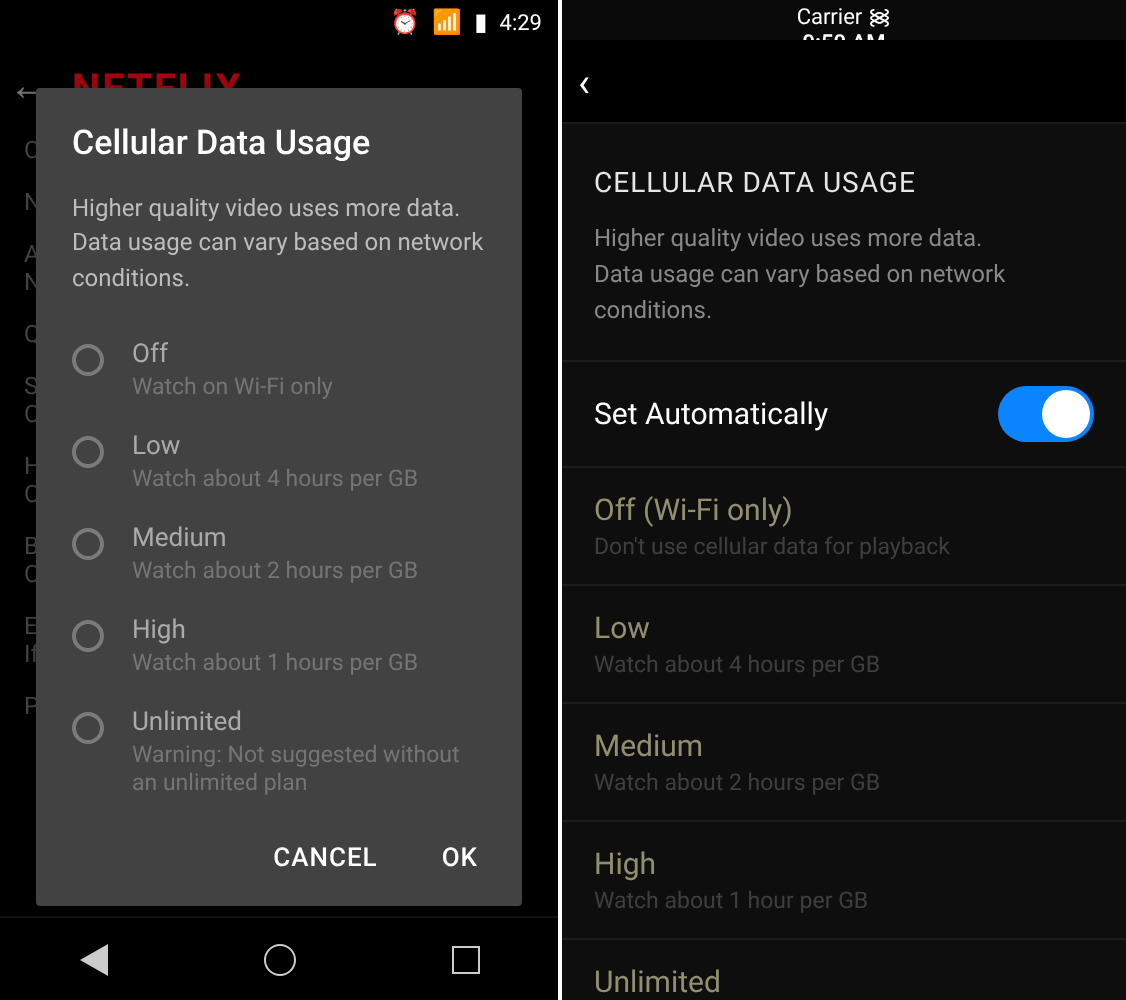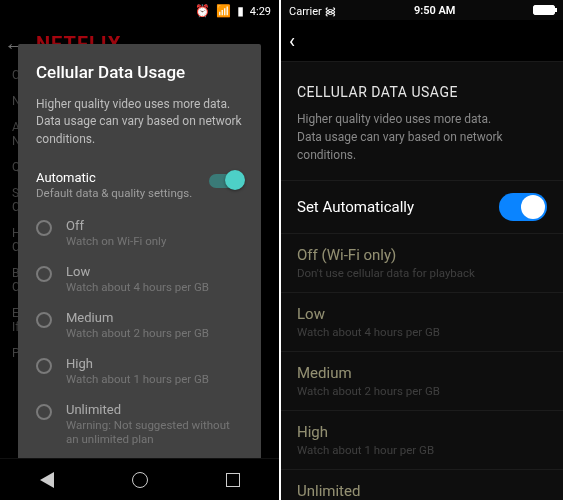--- a/index.html
+++ b/index.html
@@ -35,21 +35,21 @@
 .dlg-actions button { background: none; border: none; color: #fff; font-size: 13px; font-weight: 500; letter-spacing: .5px; cursor: pointer; padding: 6px 4px; }
 
 
 .a-nav { position: absolute; bottom: 0; left: 0; right: 0; height: 42px; background: #000; display: flex; justify-content: space-around; align-items: center; border-top: 1px solid #111; }
 .a-nav .nb { width: 20px; height: 20px; display:flex; align-items:center; justify-content:center; color:#ccc; }
 .tri { width:0; height:0; border-top:8px solid transparent; border-bottom:8px solid transparent; border-right:14px solid #ccc; }
 .circ { width:16px; height:16px; border:1.8px solid #ccc; border-radius:50%; }
 .sq { width:14px; height:14px; border:1.8px solid #ccc; }
 
 
-.i-status { height: 20px; color: #fff; display:flex; justify-content:space-between; align-items:center; padding:0 8px; font-size:11px; background:#0a0a0a; }
+.i-status { height: 20px; color: #fff; display:flex; justify-content:space-between; align-items:center; padding:0 8px; font-size:11px; background:#0a0a0a;flex-direction:column; }
 .i-status .mid { font-weight:600; }
 .i-status .batt { width:22px; height:10px; border:1px solid #fff; border-radius:2px; position:relative; }
 .i-status .batt::after { content:''; position:absolute; right:-3px; top:2px; width:2px; height:4px; background:#fff; }
 .i-status .batt .fill { background:#fff; height:100%; width:100%; }
 
 .i-header { height: 42px; background: #000; color: #fff; display:flex; align-items:center; justify-content:center; position:relative; border-bottom:1px solid #1a1a1a; }
 .i-header .back { position:absolute; left:8px; font-size:20px; }
 .i-header .ttl { font-size:16px; font-weight:400; }
 
 .i-body { background:#0e0e0e; color:#fff; }
@@ -87,29 +87,20 @@
     <div class="row">Player Type</div>
   </div>
 
   <div class="dialog">
     <h1>Cellular Data Usage</h1>
     <div class="sub">
       <div>Higher quality video uses more data.</div>
       <div>Data usage can vary based on network conditions.</div>
     </div>
 
-    <div class="opt auto">
-      <div class="txt">
-        <div class="t">Automatic</div>
-        <div class="d">Default data &amp; quality settings.</div>
-      </div>
-      <div class="toggle">
-          <div class="knob"></div>
-        </div>
-    </div>
 
     <div class="opt dim">
       <div class="radio"></div>
       <div class="txt">
         <div class="t">Off</div>
         <div class="d">Watch on Wi-Fi only</div>
       </div>
     </div>
     <div class="opt dim">
       <div class="radio"></div>

